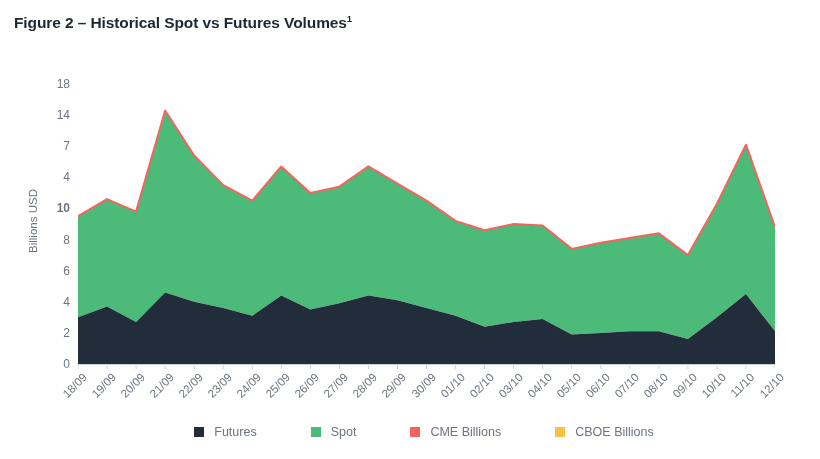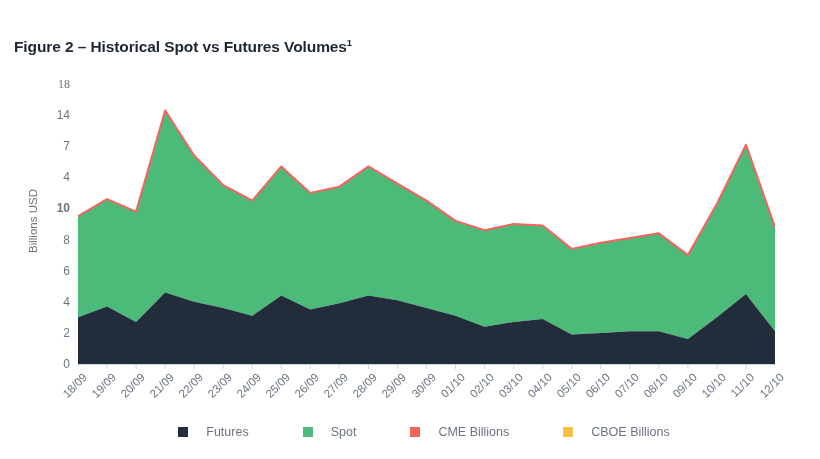--- a/index.html
+++ b/index.html
@@ -22,21 +22,20 @@
   }
   #chart-title {
     position: absolute;
     left: 14px;
     top: 14px;
     font-size: 15.5px;
     font-weight: bold;
     color: #1d2733;
     letter-spacing: -0.1px;
     white-space: nowrap;
-    margin-top: 24px;
   }
   #chart-title sup {
     font-size: 9.5px;
     vertical-align: super;
     line-height: 0;
   }
   #plot-wrap {
     position: absolute;
     left: 0;
     top: 44px;
@@ -113,21 +112,21 @@
     top: 425px;
     width: 820px;
     display: flex;
     justify-content: center;
     align-items: center;
     gap: 26px;
   }
   .legend-item {
     display: flex;
     align-items: center;
-    gap: 18px;
+    gap: 10px;
     padding-left: 28px;
   }
   .legend-swatch {
     width: 10px;
     height: 10px;
     display: block;
   }
   .legend-label {
     font-size: 12.5px;
     color: #6b7480;
@@ -160,21 +159,21 @@
     <div id="ytick-col">
         <div class="ytick-label" style="top: 320px;">0</div>
         <div class="ytick-label" style="top: 288.889px;">2</div>
         <div class="ytick-label" style="top: 257.778px;">4</div>
         <div class="ytick-label" style="top: 226.667px;">6</div>
         <div class="ytick-label" style="top: 195.556px;">8</div>
         <div class="ytick-label" style="top: 164.444px; font-weight: bold;">10</div>
         <div class="ytick-label" style="top: 133.333px;">4</div>
         <div class="ytick-label" style="top: 102.222px;">7</div>
         <div class="ytick-label" style="top: 71.1111px;">14</div>
-        <div class="ytick-label" style="top: 40px; font-family: Liberation Serif, serif;">18</div>
+        <div class="ytick-label" style="top: 40px;">18</div>
       </div>
 
     <div id="plot-area">
       <svg id="plot-svg" width="697" height="375" viewBox="0 0 697 375">
           <path d="M0.00 172.22 L29.04 155.11 L58.08 167.56 L87.13 66.44 L116.17 111.56 L145.21 141.11 L174.25 156.67 L203.29 122.44 L232.33 148.89 L261.38 142.67 L290.42 122.44 L319.46 139.56 L348.50 156.67 L377.54 176.89 L406.58 186.22 L435.63 180.00 L464.67 181.56 L493.71 204.89 L522.75 198.67 L551.79 194.00 L580.83 189.33 L609.88 211.11 L638.92 159.78 L667.96 100.67 L697.00 183.11 L697.00 287.33 L667.96 250.00 L638.92 273.33 L609.88 295.11 L580.83 287.33 L551.79 287.33 L522.75 288.89 L493.71 290.44 L464.67 274.89 L435.63 278.00 L406.58 282.67 L377.54 271.78 L348.50 264.00 L319.46 256.22 L290.42 251.56 L261.38 259.33 L232.33 265.56 L203.29 251.56 L174.25 271.78 L145.21 264.00 L116.17 257.78 L87.13 248.44 L58.08 278.00 L29.04 262.44 L0.00 273.33 Z" fill="#4cbb79"></path>
           <path d="M0.00 273.33 L29.04 262.44 L58.08 278.00 L87.13 248.44 L116.17 257.78 L145.21 264.00 L174.25 271.78 L203.29 251.56 L232.33 265.56 L261.38 259.33 L290.42 251.56 L319.46 256.22 L348.50 264.00 L377.54 271.78 L406.58 282.67 L435.63 278.00 L464.67 274.89 L493.71 290.44 L522.75 288.89 L551.79 287.33 L580.83 287.33 L609.88 295.11 L638.92 273.33 L667.96 250.00 L697.00 287.33 L697.00 320.00 L667.96 320.00 L638.92 320.00 L609.88 320.00 L580.83 320.00 L551.79 320.00 L522.75 320.00 L493.71 320.00 L464.67 320.00 L435.63 320.00 L406.58 320.00 L377.54 320.00 L348.50 320.00 L319.46 320.00 L290.42 320.00 L261.38 320.00 L232.33 320.00 L203.29 320.00 L174.25 320.00 L145.21 320.00 L116.17 320.00 L87.13 320.00 L58.08 320.00 L29.04 320.00 L0.00 320.00 Z" fill="#222d3b"></path>
           <path d="M0.00 172.22 L29.04 155.11 L58.08 167.56 L87.13 66.44 L116.17 111.56 L145.21 141.11 L174.25 156.67 L203.29 122.44 L232.33 148.89 L261.38 142.67 L290.42 122.44 L319.46 139.56 L348.50 156.67 L377.54 176.89 L406.58 186.22 L435.63 180.00 L464.67 181.56 L493.71 204.89 L522.75 198.67 L551.79 194.00 L580.83 189.33 L609.88 211.11 L638.92 159.78 L667.96 100.67 L697.00 183.11" fill="none" stroke="#f4645f" stroke-width="2" stroke-linejoin="round"></path>
           <line x1="0" x2="0" y1="320" y2="325" stroke="#cfd4d9" stroke-width="1"></line>
           <line x1="29.041666666666668" x2="29.041666666666668" y1="320" y2="325" stroke="#cfd4d9" stroke-width="1"></line>
           <line x1="58.083333333333336" x2="58.083333333333336" y1="320" y2="325" stroke="#cfd4d9" stroke-width="1"></line>

